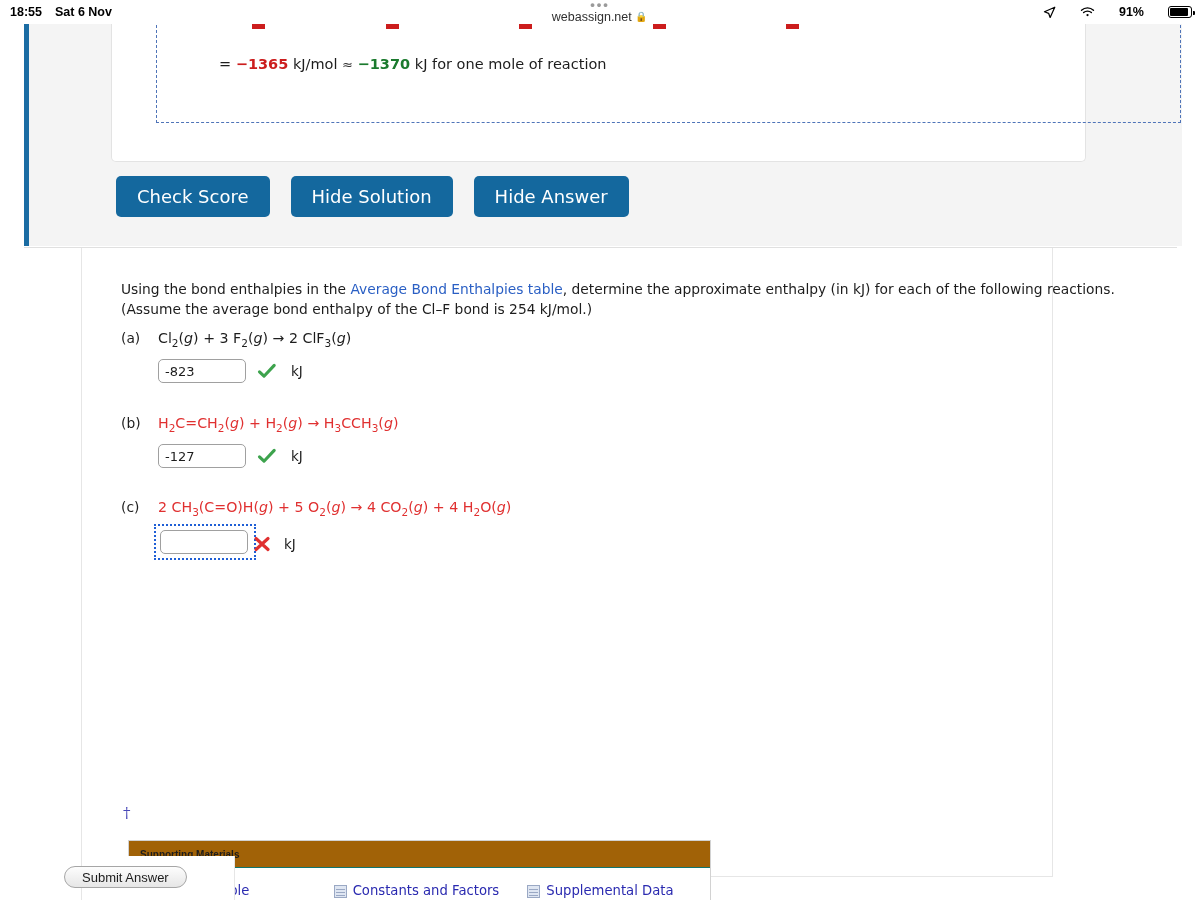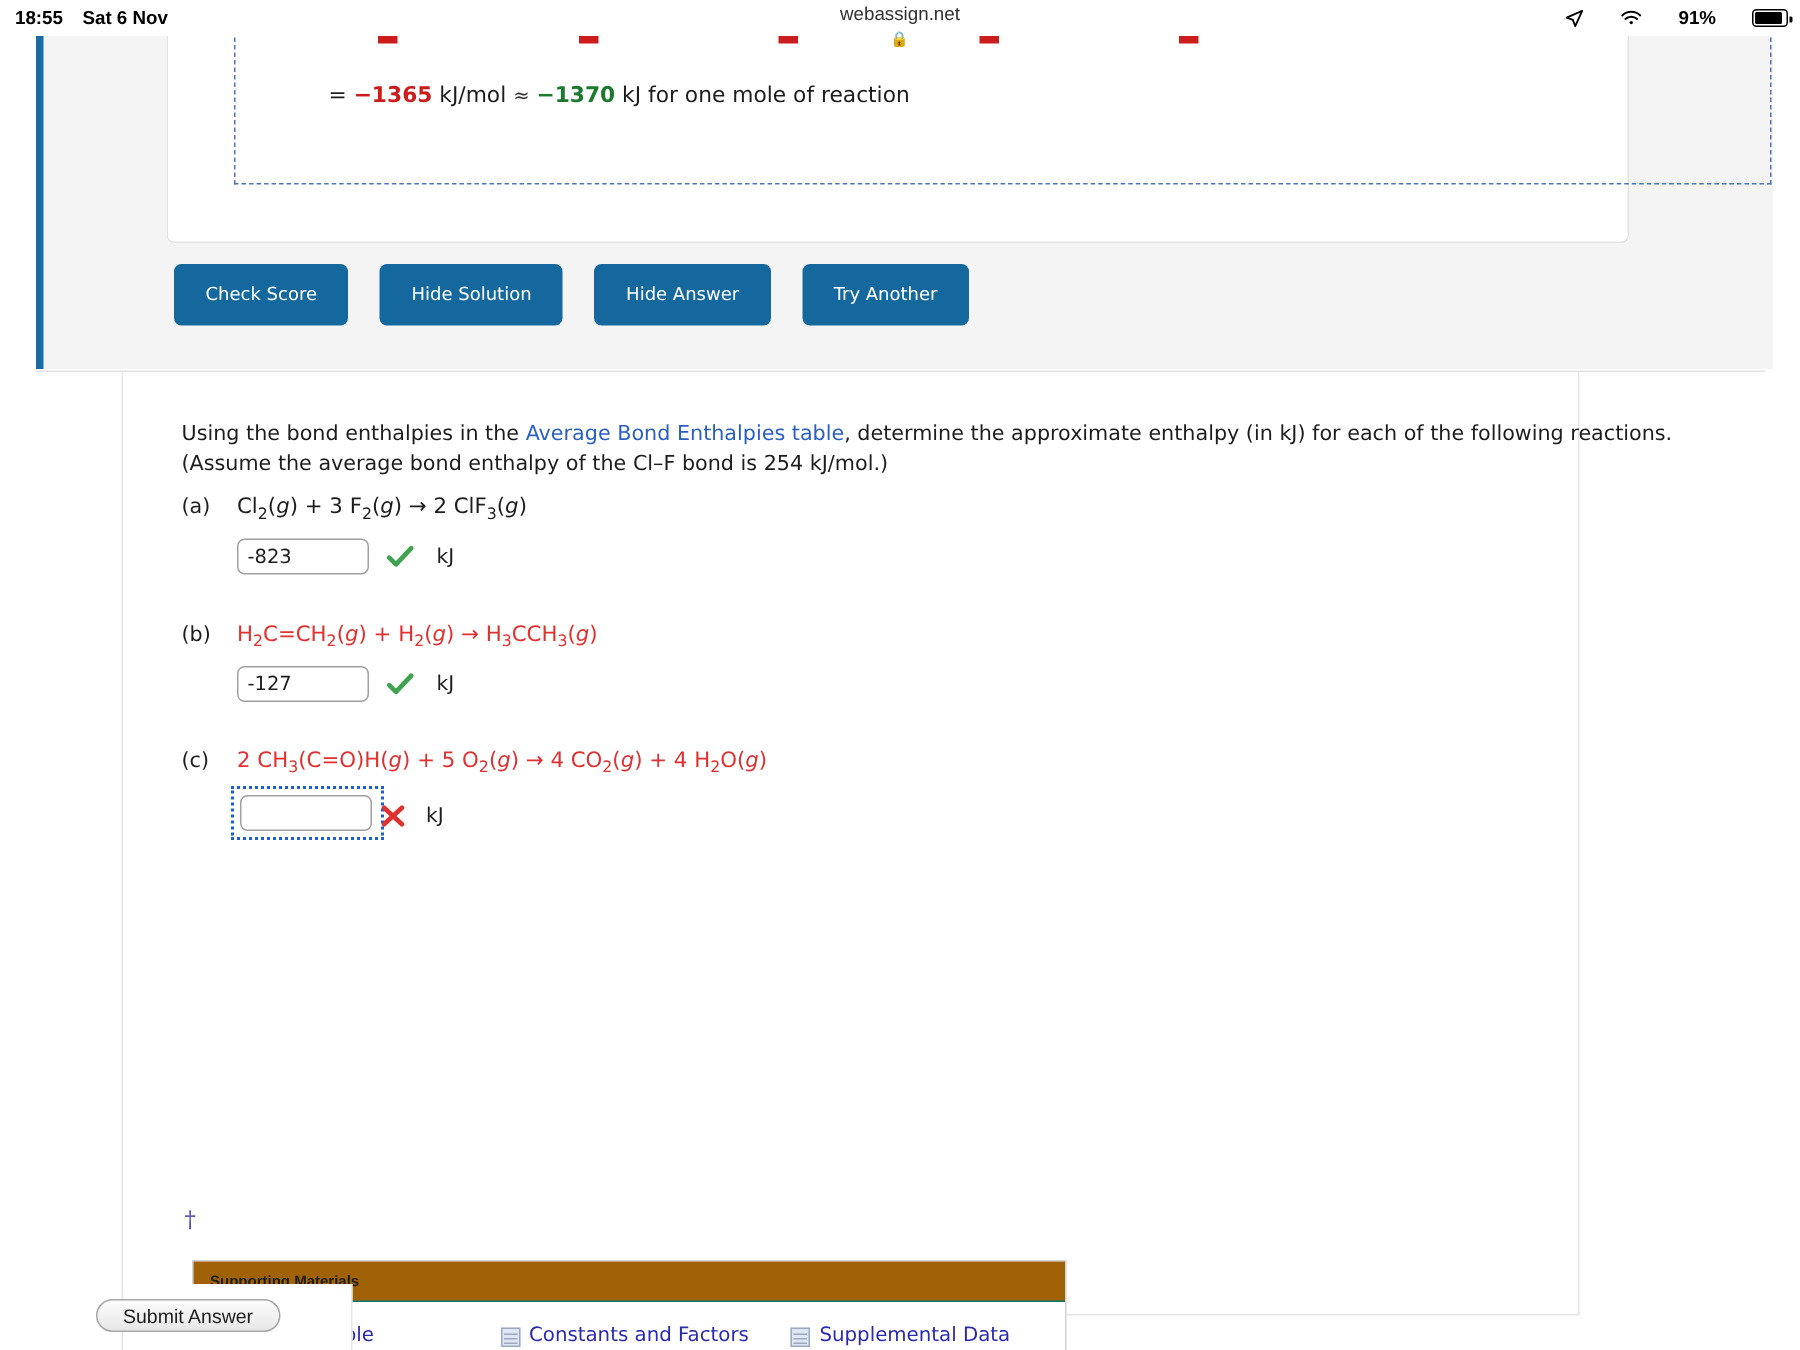--- a/index.html
+++ b/index.html
@@ -22,21 +22,21 @@
   }
   .sb-left { position: absolute; left: 10px; display: flex; align-items: baseline; gap: 13px; }
   .sb-right { position: absolute; right: 8px; display: flex; align-items: center; gap: 24px; }
   .sb-center {
     position: absolute; left: 0; width: 1200px;
     text-align: center;
   }
   .tab-dots { font-size: 13px; color: #9a9a9a; letter-spacing: 2px; line-height: 8px; height: 9px; font-weight: bold; }
   .tab-title {
     font-size: 12.5px; font-weight: normal; color: #303030;
-    display: inline-flex; align-items: center; gap: 4px; flex-direction: column;
+    display: inline-flex; align-items: center; gap: 4px;
   }
   .lock-glyph { font-size: 10px; color: #6a6a6a; }
   .loc-arrow { display: inline-block; width: 13px; height: 13px; }
   .wifi-ico { display: inline-block; width: 15px; height: 12px; }
   .batt {
     display: inline-block; width: 24px; height: 12px;
     border: 1.3px solid #000; border-radius: 3px;
     position: relative; padding: 1.3px;
   }
   .batt::after {
@@ -89,21 +89,21 @@
   }
   .val-red { color: #cc1d1d; font-weight: bold; }
   .val-green { color: #1b7a2e; font-weight: bold; }
   .approx { font-size: 13px; color: #333; }
 
   
   .btn-row { position: absolute; left: 46px; top: 152px; display: flex; gap: 21px; }
   .blue-btn {
     background: #14689e; color: #ffffff;
     border: none; border-radius: 5px;
-    font-size: 12px; font-family: "DejaVu Sans", sans-serif;
+    font-size: 18px; font-family: "DejaVu Sans", sans-serif;
     padding: 0 21px; height: 41px; line-height: 41px;
     cursor: pointer; white-space: nowrap;
   }
 
   
   .question-panel {
     position: absolute; left: 24px; top: 223px;
     width: 1153px; height: 653px;
     background: #ffffff;
     border-top: 1px solid #e0e0e0;
@@ -283,21 +283,20 @@
             <span>for one mole of reaction</span>
           </div>
 
         </div>
       </div>
 
       <div class="btn-row">
         <button class="blue-btn">Check Score</button>
         <button class="blue-btn">Hide Solution</button>
         <button class="blue-btn">Hide Answer</button>
-        <button class="blue-btn">Try Another</button>
       </div>
 
     </div>
   </div>
 
   <div class="question-panel">
     <div class="qp-inner">
 
       <div class="prompt">
         <span>Using the bond enthalpies in the </span><a class="link-blue">Average Bond Enthalpies table</a><span>, determine the approximate enthalpy (in kJ) for each of the following reactions. (Assume the average bond enthalpy of the Cl–F bond is 254 kJ/mol.)</span>

